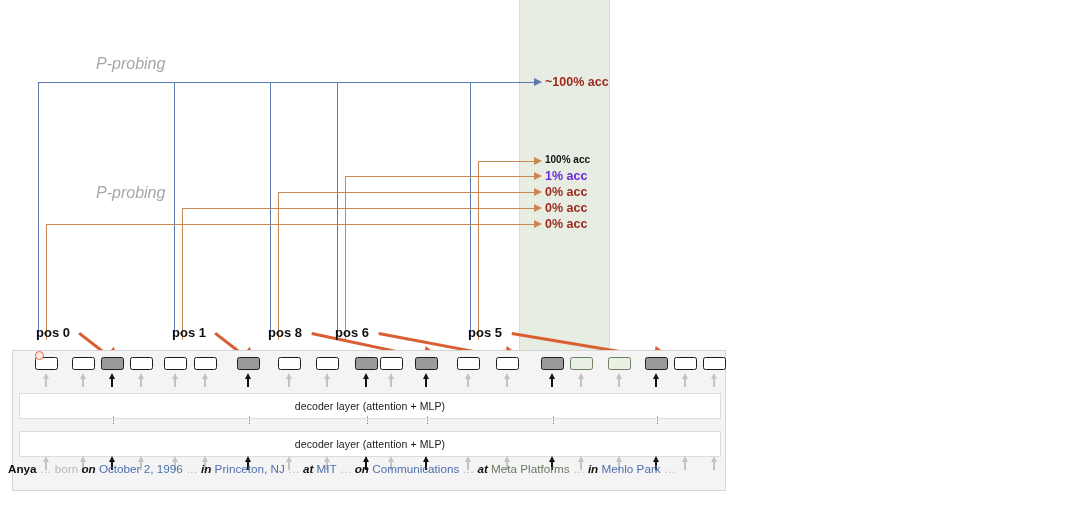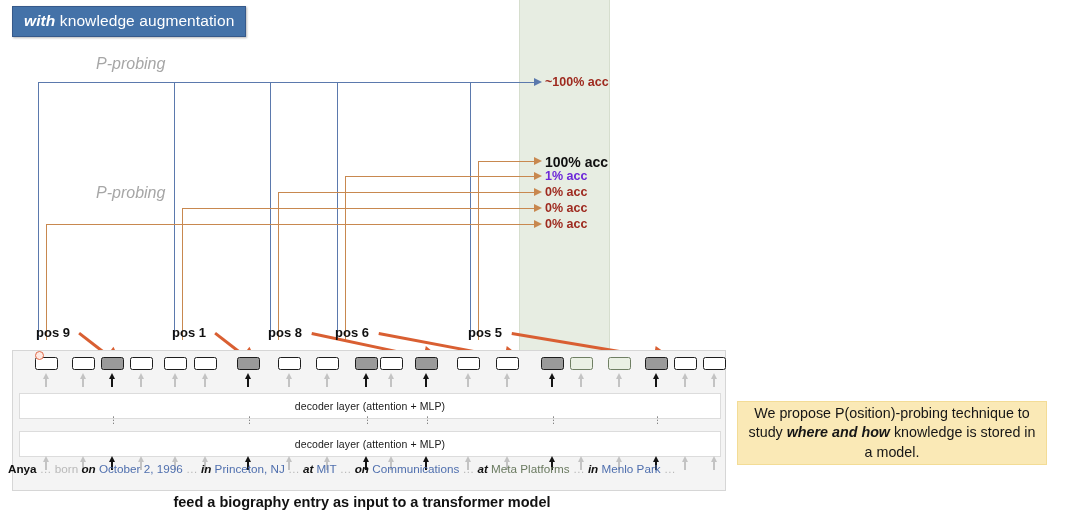--- a/index.html
+++ b/index.html
@@ -158,38 +158,35 @@
       <div class="ohline" style="left:278px;top:192px;width:256px;"></div>
       <div class="arrowhead orange" style="left:534px;top:188px;"></div>
       <div class="ovline" style="left:345px;top:176px;height:164px;"></div>
       <div class="ohline" style="left:345px;top:176px;width:189px;"></div>
       <div class="arrowhead orange" style="left:534px;top:172px;"></div>
       <div class="ovline" style="left:478px;top:161px;height:179px;"></div>
       <div class="ohline" style="left:478px;top:161px;width:56px;"></div>
       <div class="arrowhead orange" style="left:534px;top:157px;"></div>
     </div>
 
-  <div class="badge blue" style="left:12px;top:6px;">
-    <b>with</b><span> knowledge augmentation</span>
-  </div>
 
   <div class="pprobe" style="left:96px;top:55px;">P-probing</div>
   <div class="pprobe" style="left:96px;top:184px;">P-probing</div>
 
   <div id="acc-labels">
       <div class="acc" style="left:545px;top:75px;color:#9e2a1f;text-align:center;">~100% acc</div>
-      <div class="acc dark" style="left:545px;top:154px;color:#111111;font-size:14px;">100% acc</div>
+      <div class="acc dark" style="left:545px;top:154px;color:#111111;font-size:10px;">100% acc</div>
       <div class="acc" style="left:545px;top:169px;color:#6d28d9;">1% acc</div>
       <div class="acc" style="left:545px;top:185px;color:#9e2a1f;">0% acc</div>
       <div class="acc" style="left:545px;top:201px;color:#9e2a1f;">0% acc</div>
       <div class="acc" style="left:545px;top:217px;color:#9e2a1f;">0% acc</div>
     </div>
 
   <div id="pos-labels">
-      <div class="pos" style="left:36px;top:325px;">pos 9</div>
+      <div class="pos" style="left:36px;top:325px;">pos 0</div>
       <div class="redptr" style="left:80px;top:332px;width:32.20459156782532px;transform:rotate(37.74680538727467deg);"></div>
       <div class="redptr-head" style="left:107px;top:350px;transform:rotate(-52.25319461272533deg);"></div>
       <div class="pos" style="left:172px;top:325px;">pos 1</div>
       <div class="redptr" style="left:216px;top:332px;width:32.20459156782532px;transform:rotate(37.74680538727467deg);"></div>
       <div class="redptr-head" style="left:243px;top:350px;transform:rotate(-52.25319461272533deg);"></div>
       <div class="pos" style="left:268px;top:325px;">pos 8</div>
       <div class="redptr" style="left:312px;top:332px;width:108.52056094046635px;transform:rotate(11.990834979039253deg);"></div>
       <div class="redptr-head" style="left:421px;top:350px;transform:rotate(-78.00916502096075deg);"></div>
       <div class="pos" style="left:335px;top:325px;">pos 6</div>
       <div class="redptr" style="left:379px;top:332px;width:122.24782396620841px;transform:rotate(10.701350723899148deg);"></div>
@@ -311,21 +308,15 @@
         <div class="upstem dark" style="left:642.2px;top:110px;height:9px;"></div>
         <div class="uparrow dark" style="left:639.8px;top:105px;"></div>
         <div class="upstem light" style="left:671.2px;top:110px;height:9px;"></div>
         <div class="uparrow light" style="left:668.8px;top:105px;"></div>
         <div class="upstem light" style="left:700.2px;top:110px;height:9px;"></div>
         <div class="uparrow light" style="left:697.8px;top:105px;"></div>
       </div>
   </div>
   <div class="trow" id="trow"><span class="first">Anya </span><span class="dots">… </span><span class="dots">born </span><span class="k">on </span><span class="w">October 2, 1996 </span><span class="dots">… </span><span class="k">in </span><span class="w">Princeton, NJ </span><span class="dots">… </span><span class="k">at </span><span class="w">MIT </span><span class="dots">… </span><span class="k">on </span><span class="w">Communications </span><span class="dots">… </span><span class="k">at </span><span class="gr">Meta Platforms </span><span class="dots">… </span><span class="k">in </span><span class="w">Menlo Park </span><span class="dots">… </span></div>
 
-  <div class="caption">feed a biography entry as input to a transformer model</div>
-
-  <div class="callout">
-    <div>
-      <span>We propose P(osition)-probing technique to study </span><b>where and how</b><span> knowledge is stored in a model.</span>
-    </div>
-  </div>
+
 
 </div>
 
 </body></html>

